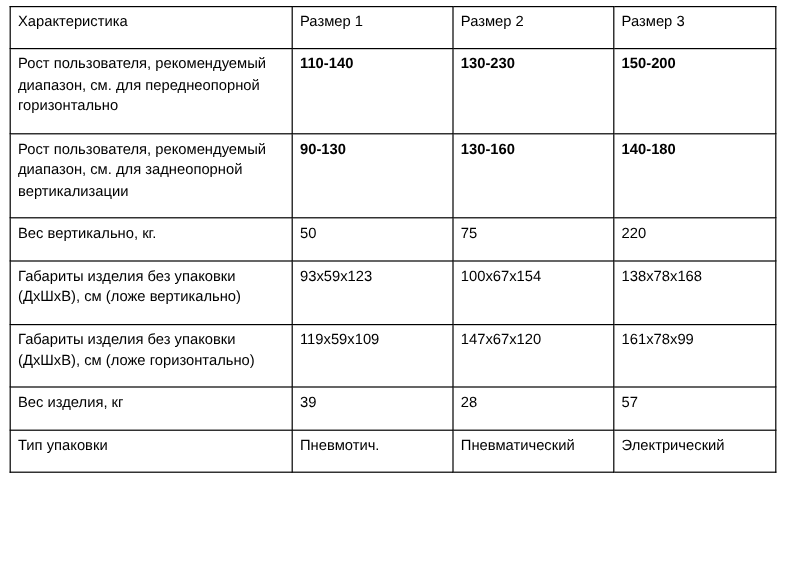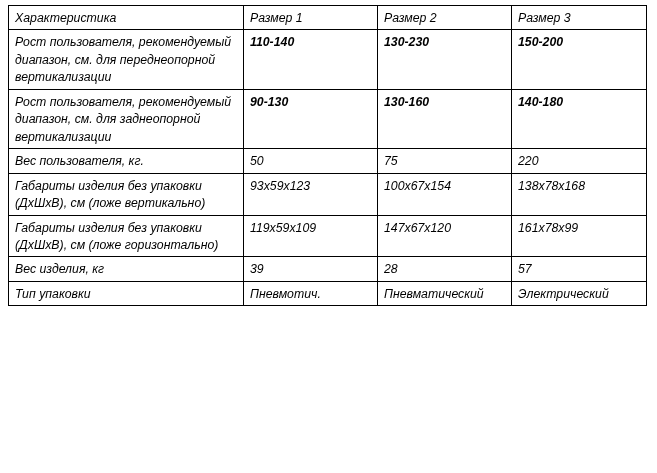--- a/index.html
+++ b/index.html
@@ -23,24 +23,23 @@
   table.spec {
     border-collapse: collapse;
     table-layout: fixed;
     margin-left: 8px;
     margin-top: 5px;
     width: 638px;
   }
   table.spec td {
     border: 1px solid #000000;
     vertical-align: top;
-    padding: 4px 6px 2px 6px;
+    padding: 4px 6px 13px 6px;
     font-size: 12.3px;
     line-height: 1.42;
-    font-style: italic;
   }
   col.c0 { width: 235px; }
   col.c1 { width: 134px; }
   col.c2 { width: 134px; }
   col.c3 { width: 135px; }
 
   .hdr td {
     font-size: 12.6px;
     padding-top: 6px;
     padding-bottom: 6px;
@@ -66,35 +65,35 @@
     </colgroup>
     <tbody>
       <tr class="hdr">
         <td>Характеристика</td>
         <td>Размер 1</td>
         <td>Размер 2</td>
         <td>Размер 3</td>
       </tr>
 
       <tr class="row-tall">
-        <td>Рост пользователя, рекомендуемый диапазон, см. для переднеопорной вертикализации</td>
+        <td>Рост пользователя, рекомендуемый диапазон, см. для переднеопорной горизонтально</td>
         <td class="bold">110-140</td>
         <td class="bold">130-230</td>
         <td class="bold">150-200</td>
       </tr>
 
       <tr class="row-tall">
         <td>Рост пользователя, рекомендуемый диапазон, см. для заднеопорной вертикализации</td>
         <td class="bold">90-130</td>
         <td class="bold">130-160</td>
         <td class="bold">140-180</td>
       </tr>
 
       <tr>
-        <td>Вес пользователя, кг.</td>
+        <td>Вес вертикально, кг.</td>
         <td class="val">50</td>
         <td class="val">75</td>
         <td class="val">220</td>
       </tr>
 
       <tr class="row-tall">
         <td>Габариты изделия без упаковки (ДхШхВ), см (ложе вертикально)</td>
         <td class="val">93x59x123</td>
         <td class="val">100x67x154</td>
         <td class="val">138x78x168</td>

